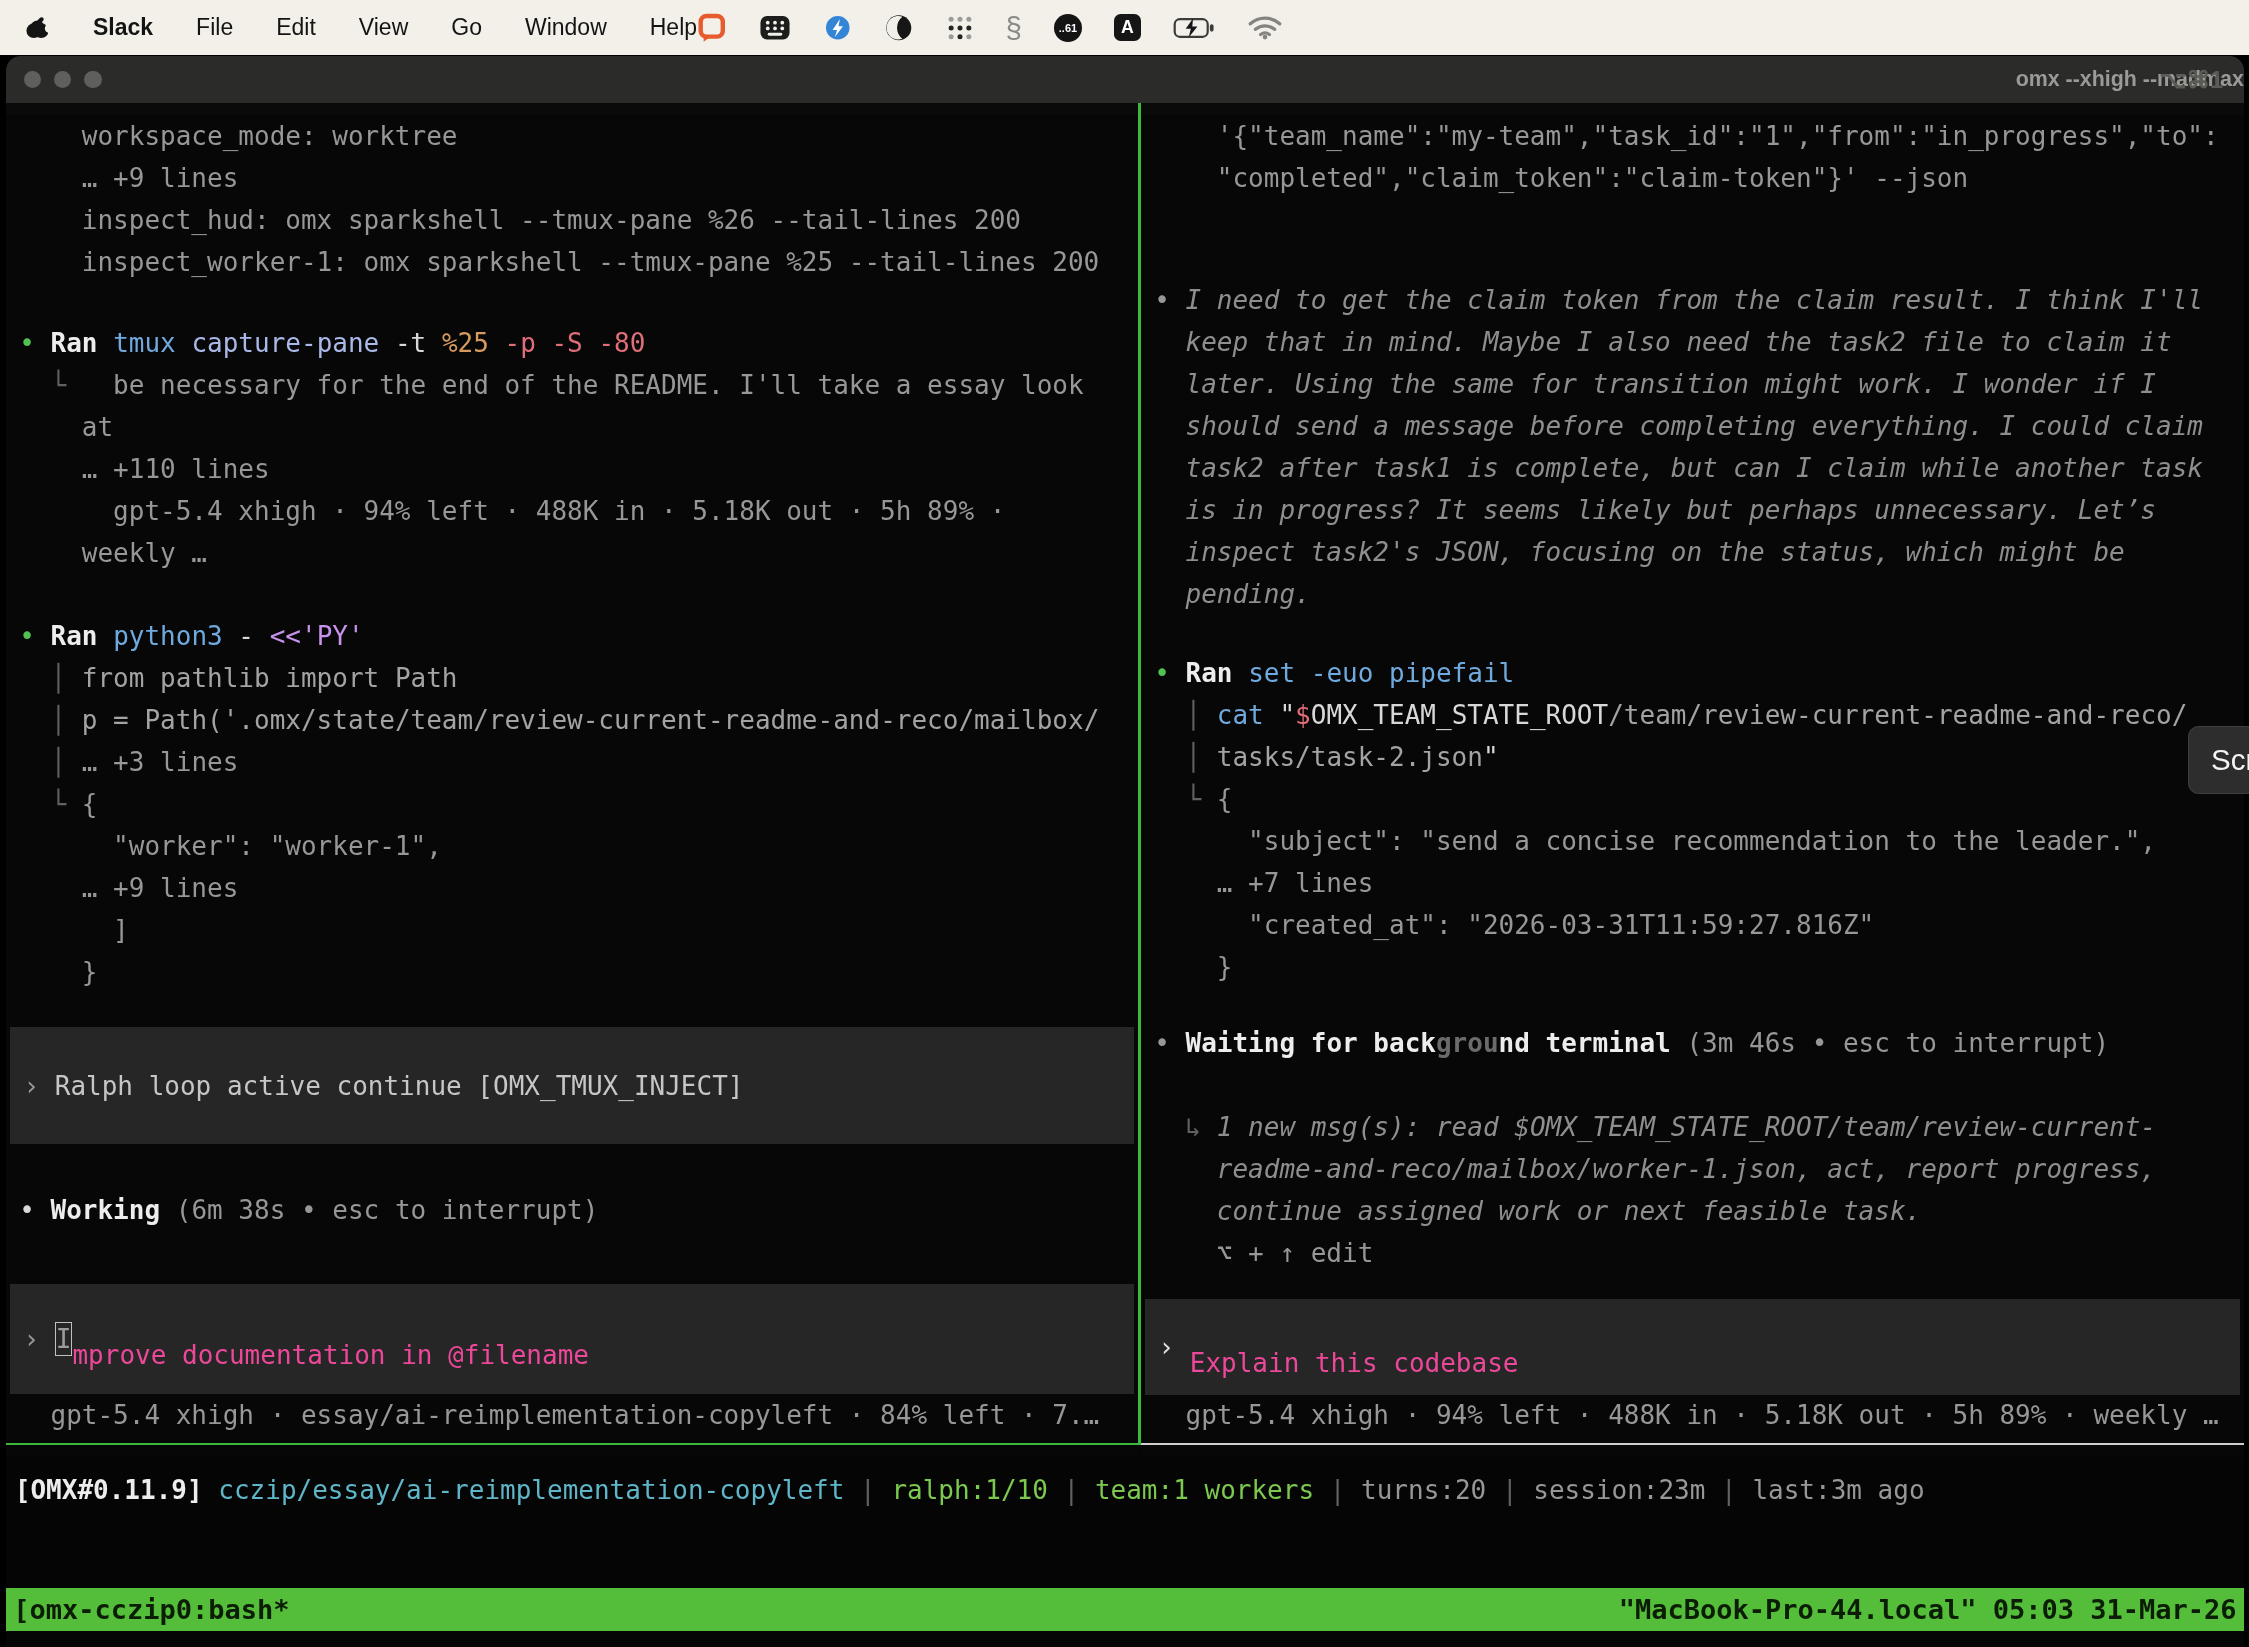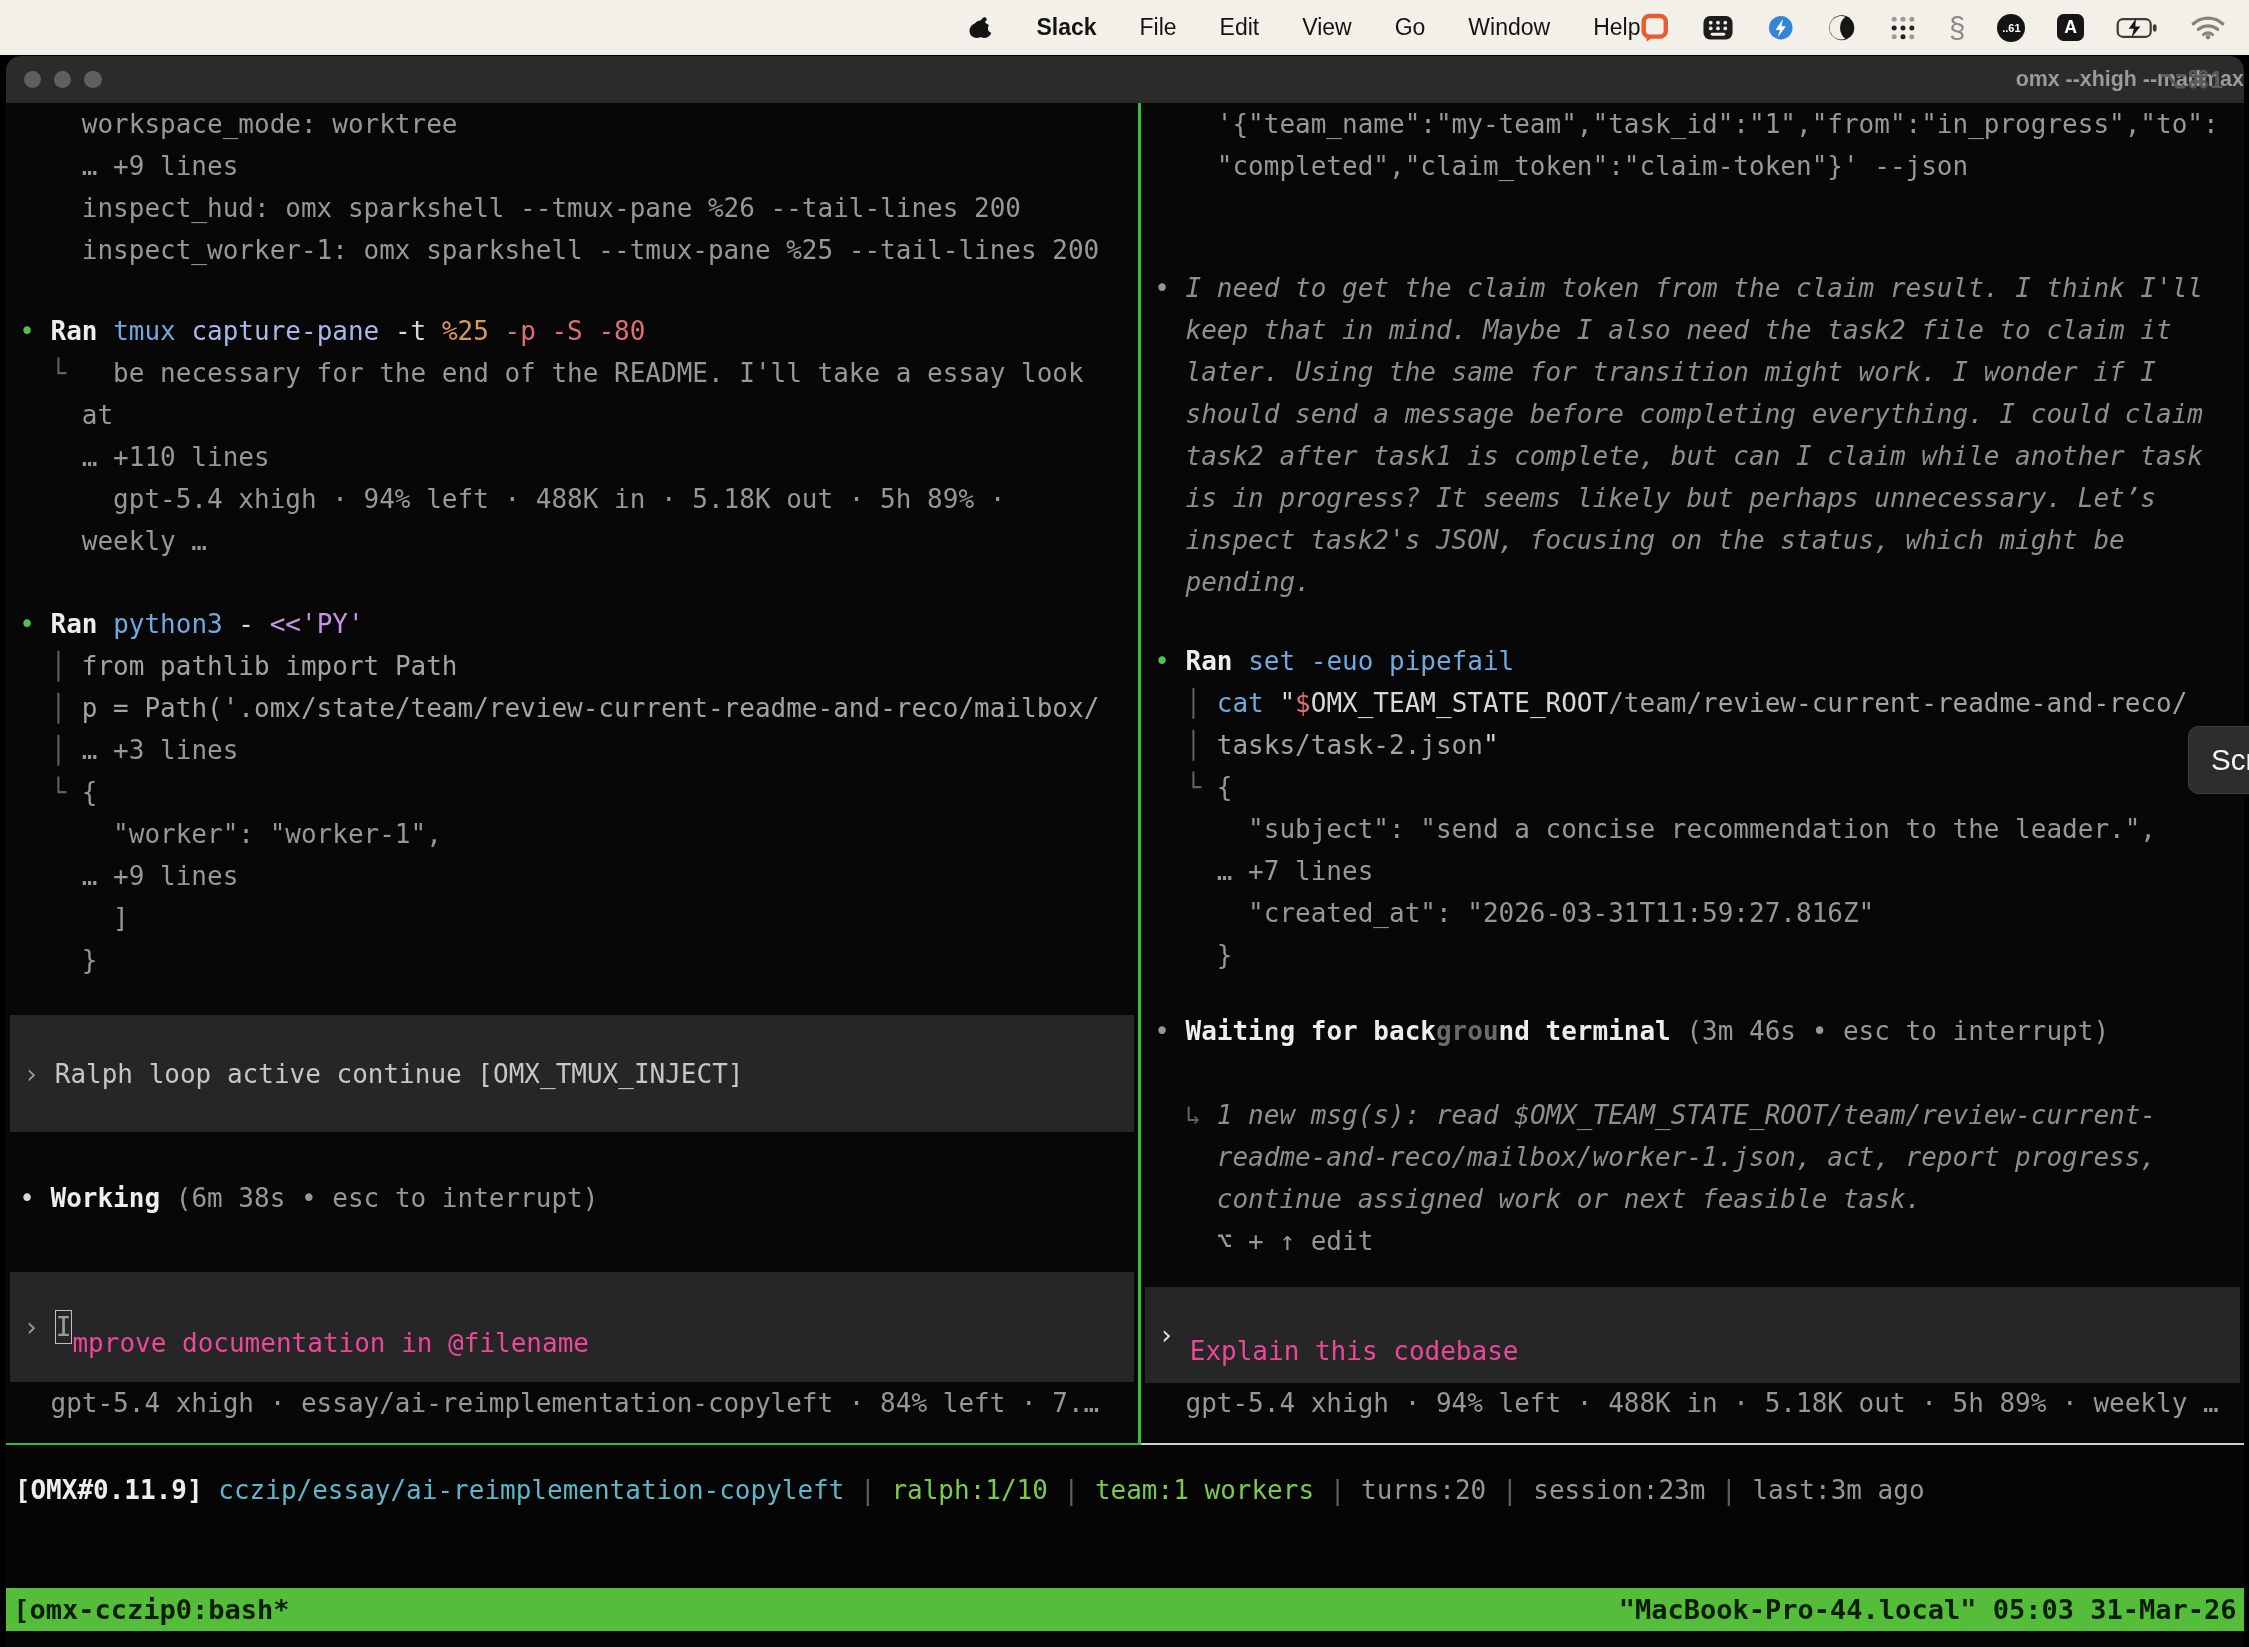--- a/index.html
+++ b/index.html
@@ -1,21 +1,21 @@
 <!DOCTYPE html>
 <html style="font-size:11.8px"><head>
 <meta charset="utf-8">
 <style>
   html,body{margin:0;padding:0;}
   body{width:2250px;height:1648px;background:#000;overflow:hidden;position:relative;
        font-family:"Liberation Sans",sans-serif;}
 
   
   .menubar{position:absolute;left:0;top:0;width:100%;height:55px;background:#f2f0e8;
-           display:flex;align-items:center;justify-content:flex-end;
+           display:flex;align-items:center;justify-content:flex-start;
            padding:0 25px;box-sizing:border-box;}
   .menu-left{display:flex;align-items:center;gap:43px;font-size:23px;color:#141414;}
   .apple-wrap{display:flex;align-items:center;}
   .app-name{font-weight:700;}
   .menu-item{font-weight:400;}
   .menu-right{display:flex;align-items:center;gap:32px;}
   .mi{display:flex;align-items:center;justify-content:center;}
   .ic-circle61{width:28px;height:28px;border-radius:50%;background:#141414;color:#fff;
                display:flex;align-items:center;justify-content:center;font-size:11px;font-weight:700;}
   .ic-asq{width:26.6px;height:26.6px;border-radius:6.6px;background:#161616;color:#fff;
@@ -27,21 +27,21 @@
           border-radius:14.8px 14.8px 0 0;overflow:hidden;}
   .titlebar{height:47px;background:#2b2b29;position:relative;display:flex;
             align-items:center;justify-content:flex-end;}
   .lights{position:absolute;left:17.7px;top:0;height:100%;display:flex;align-items:center;gap:12.5px;}
   .light{width:17.7px;height:17.7px;border-radius:50%;background:#5f5f5d;}
   .win-title{color:#9a9a97;font-size:21.4px;font-weight:700;}
   .win-shortcut{position:absolute;right:20.7px;color:#5a5a57;font-size:23.6px;font-weight:700;}
 
   
   .term-body{position:absolute;top:47px;left:0;width:2238px;height:1342px;background:#0a0a0a;}
-  .pane{position:absolute;top:0;height:1342px;overflow:hidden;background:#070707;}
+  .pane{position:absolute;top:12px;height:1342px;overflow:hidden;background:#070707;}
   .pane-left{left:0;width:1132px;}
   .pane-right{left:1135px;width:1103px;}
   .divider-v{position:absolute;left:1132px;top:0;width:3px;height:1342px;background:#3cb93c;}
   .border-bl{position:absolute;left:0;top:1340px;width:1132px;height:2.2px;background:#3cb93c;}
   .border-br{position:absolute;left:1135px;top:1340px;width:1103px;height:2.2px;background:#cfcfcf;}
 
   .tblock{position:absolute;left:0;right:0;padding-left:13.3px;}
   .tl{font-family:"DejaVu Sans Mono",monospace;font-size:26px;line-height:42px;height:42px;
       white-space:pre;overflow:hidden;}
 

